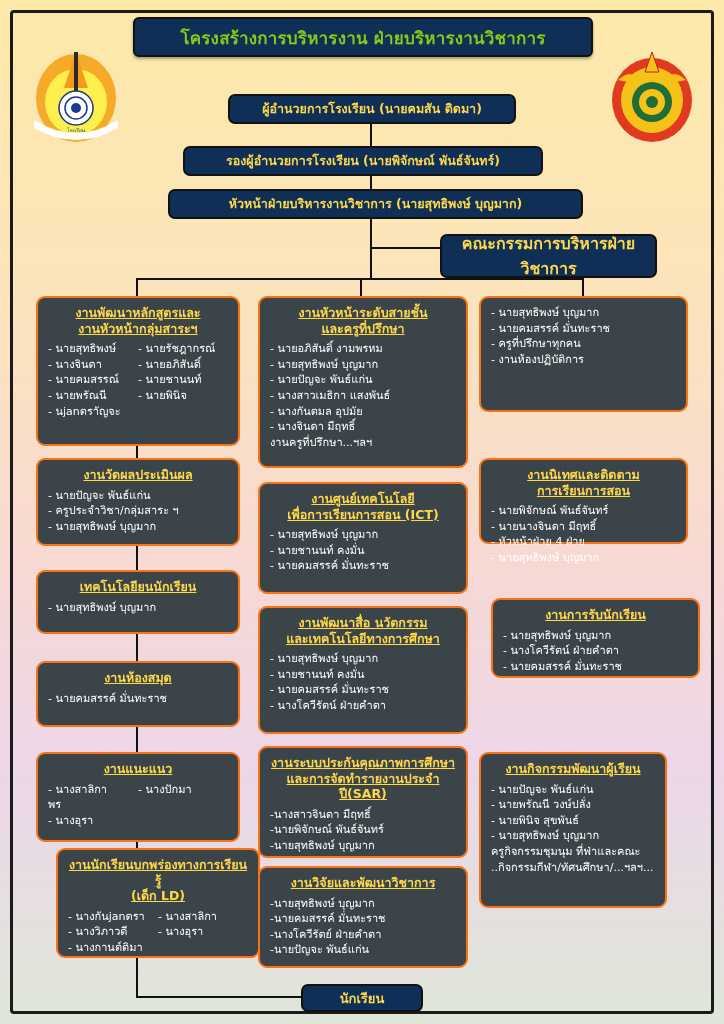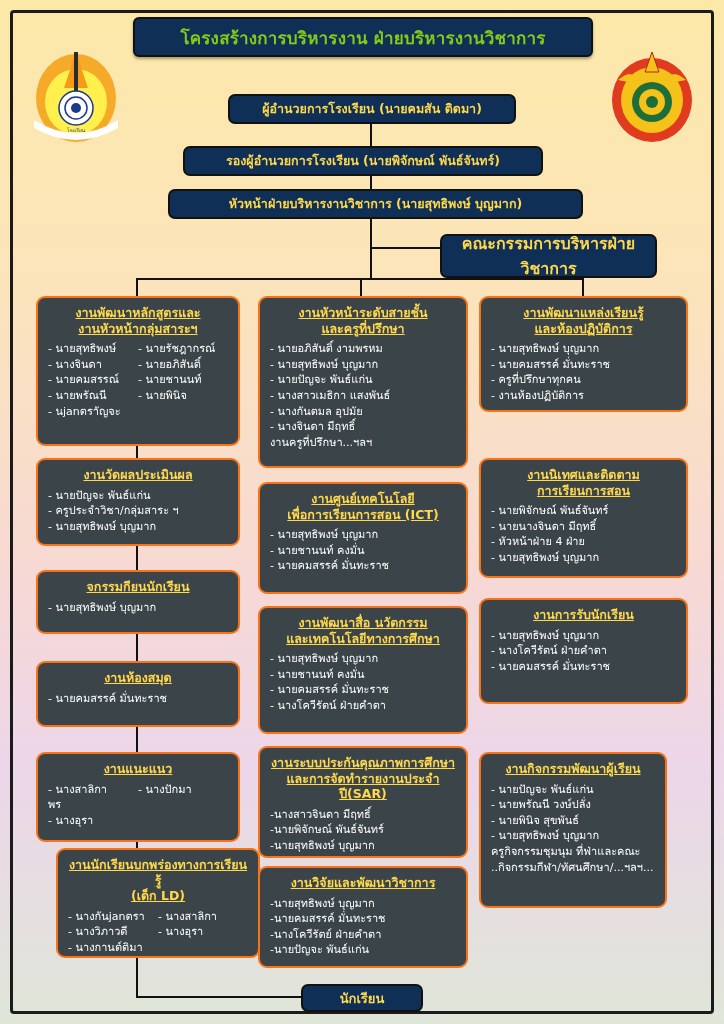--- a/index.html
+++ b/index.html
@@ -124,21 +124,21 @@
 <div class="card" style="left:36px;top:458px;width:204px;height:88px;">
   <h4 style="white-space:pre-line">งานวัดผลประเมินผล</h4>
   <ul>
       <li>- นายปัญจะ   พันธ์แก่น</li>
       <li>- ครูประจำวิชา/กลุ่มสาระ ฯ</li>
       <li>- นายสุทธิพงษ์  บุญมาก</li>
     </ul>
 </div>
 
 <div class="card" style="left:36px;top:570px;width:204px;height:64px;">
-  <h4 style="white-space:pre-line">จกรรมกียนนักเรียน</h4>
+  <h4 style="white-space:pre-line">เทคโนโลยียนนักเรียน</h4>
   <ul>
       <li>- นายสุทธิพงษ์  บุญมาก</li>
     </ul>
 </div>
 
 <div class="card" style="left:36px;top:661px;width:204px;height:66px;">
   <h4 style="white-space:pre-line">งานห้องสมุด</h4>
   <ul>
       <li>- นายคมสรรค์  มั่นทะราช</li>
     </ul>
@@ -218,42 +218,40 @@
   <h4 style="white-space:pre-line">งานวิจัยและพัฒนาวิชาการ</h4>
   <ul>
       <li>-นายสุทธิพงษ์ บุญมาก</li>
       <li>-นายคมสรรค์   มั่นทะราช</li>
       <li>-นางโควีรัตย์   ฝ่ายคำตา</li>
       <li>-นายปัญจะ   พันธ์แก่น</li>
     </ul>
 </div>
 
 <div class="card" style="left:479px;top:296px;width:209px;height:116px;">
-  <h4 style="white-space:pre-line">งานพัฒนาแหล่งเรียนรู้
-และห้องปฏิบัติการ</h4>
   <ul>
       <li>- นายสุทธิพงษ์   บุญมาก</li>
       <li>- นายคมสรรค์  มั่นทะราช</li>
       <li>- ครูที่ปรึกษาทุกคน</li>
       <li>- งานห้องปฏิบัติการ</li>
     </ul>
 </div>
 
-<div class="card" style="left:479px;top:458px;width:209px;height:120px;">
+<div class="card" style="left:479px;top:458px;width:209px;height:86px;">
   <h4 style="white-space:pre-line">งานนิเทศและติดตาม
 การเรียนการสอน</h4>
   <ul>
       <li>- นายพิจักษณ์   พันธ์จันทร์</li>
       <li>- นายนางจินดา   มีฤทธิ์</li>
       <li>- หัวหน้าฝ่าย 4 ฝ่าย</li>
       <li>- นายสุทธิพงษ์  บุญมาก</li>
     </ul>
 </div>
 
-<div class="card" style="left:479px;top:598px;width:209px;height:106px;">
+<div class="card" style="left:491px;top:598px;width:209px;height:80px;">
   <h4 style="white-space:pre-line">งานการรับนักเรียน</h4>
   <ul>
       <li>- นายสุทธิพงษ์  บุญมาก</li>
       <li>- นางโควีรัตน์  ฝ่ายคำตา</li>
       <li>- นายคมสรรค์  มั่นทะราช</li>
     </ul>
 </div>
 
 <div class="card" style="left:479px;top:752px;width:188px;height:156px;">
   <h4 style="white-space:pre-line">งานกิจกรรมพัฒนาผู้เรียน</h4>

